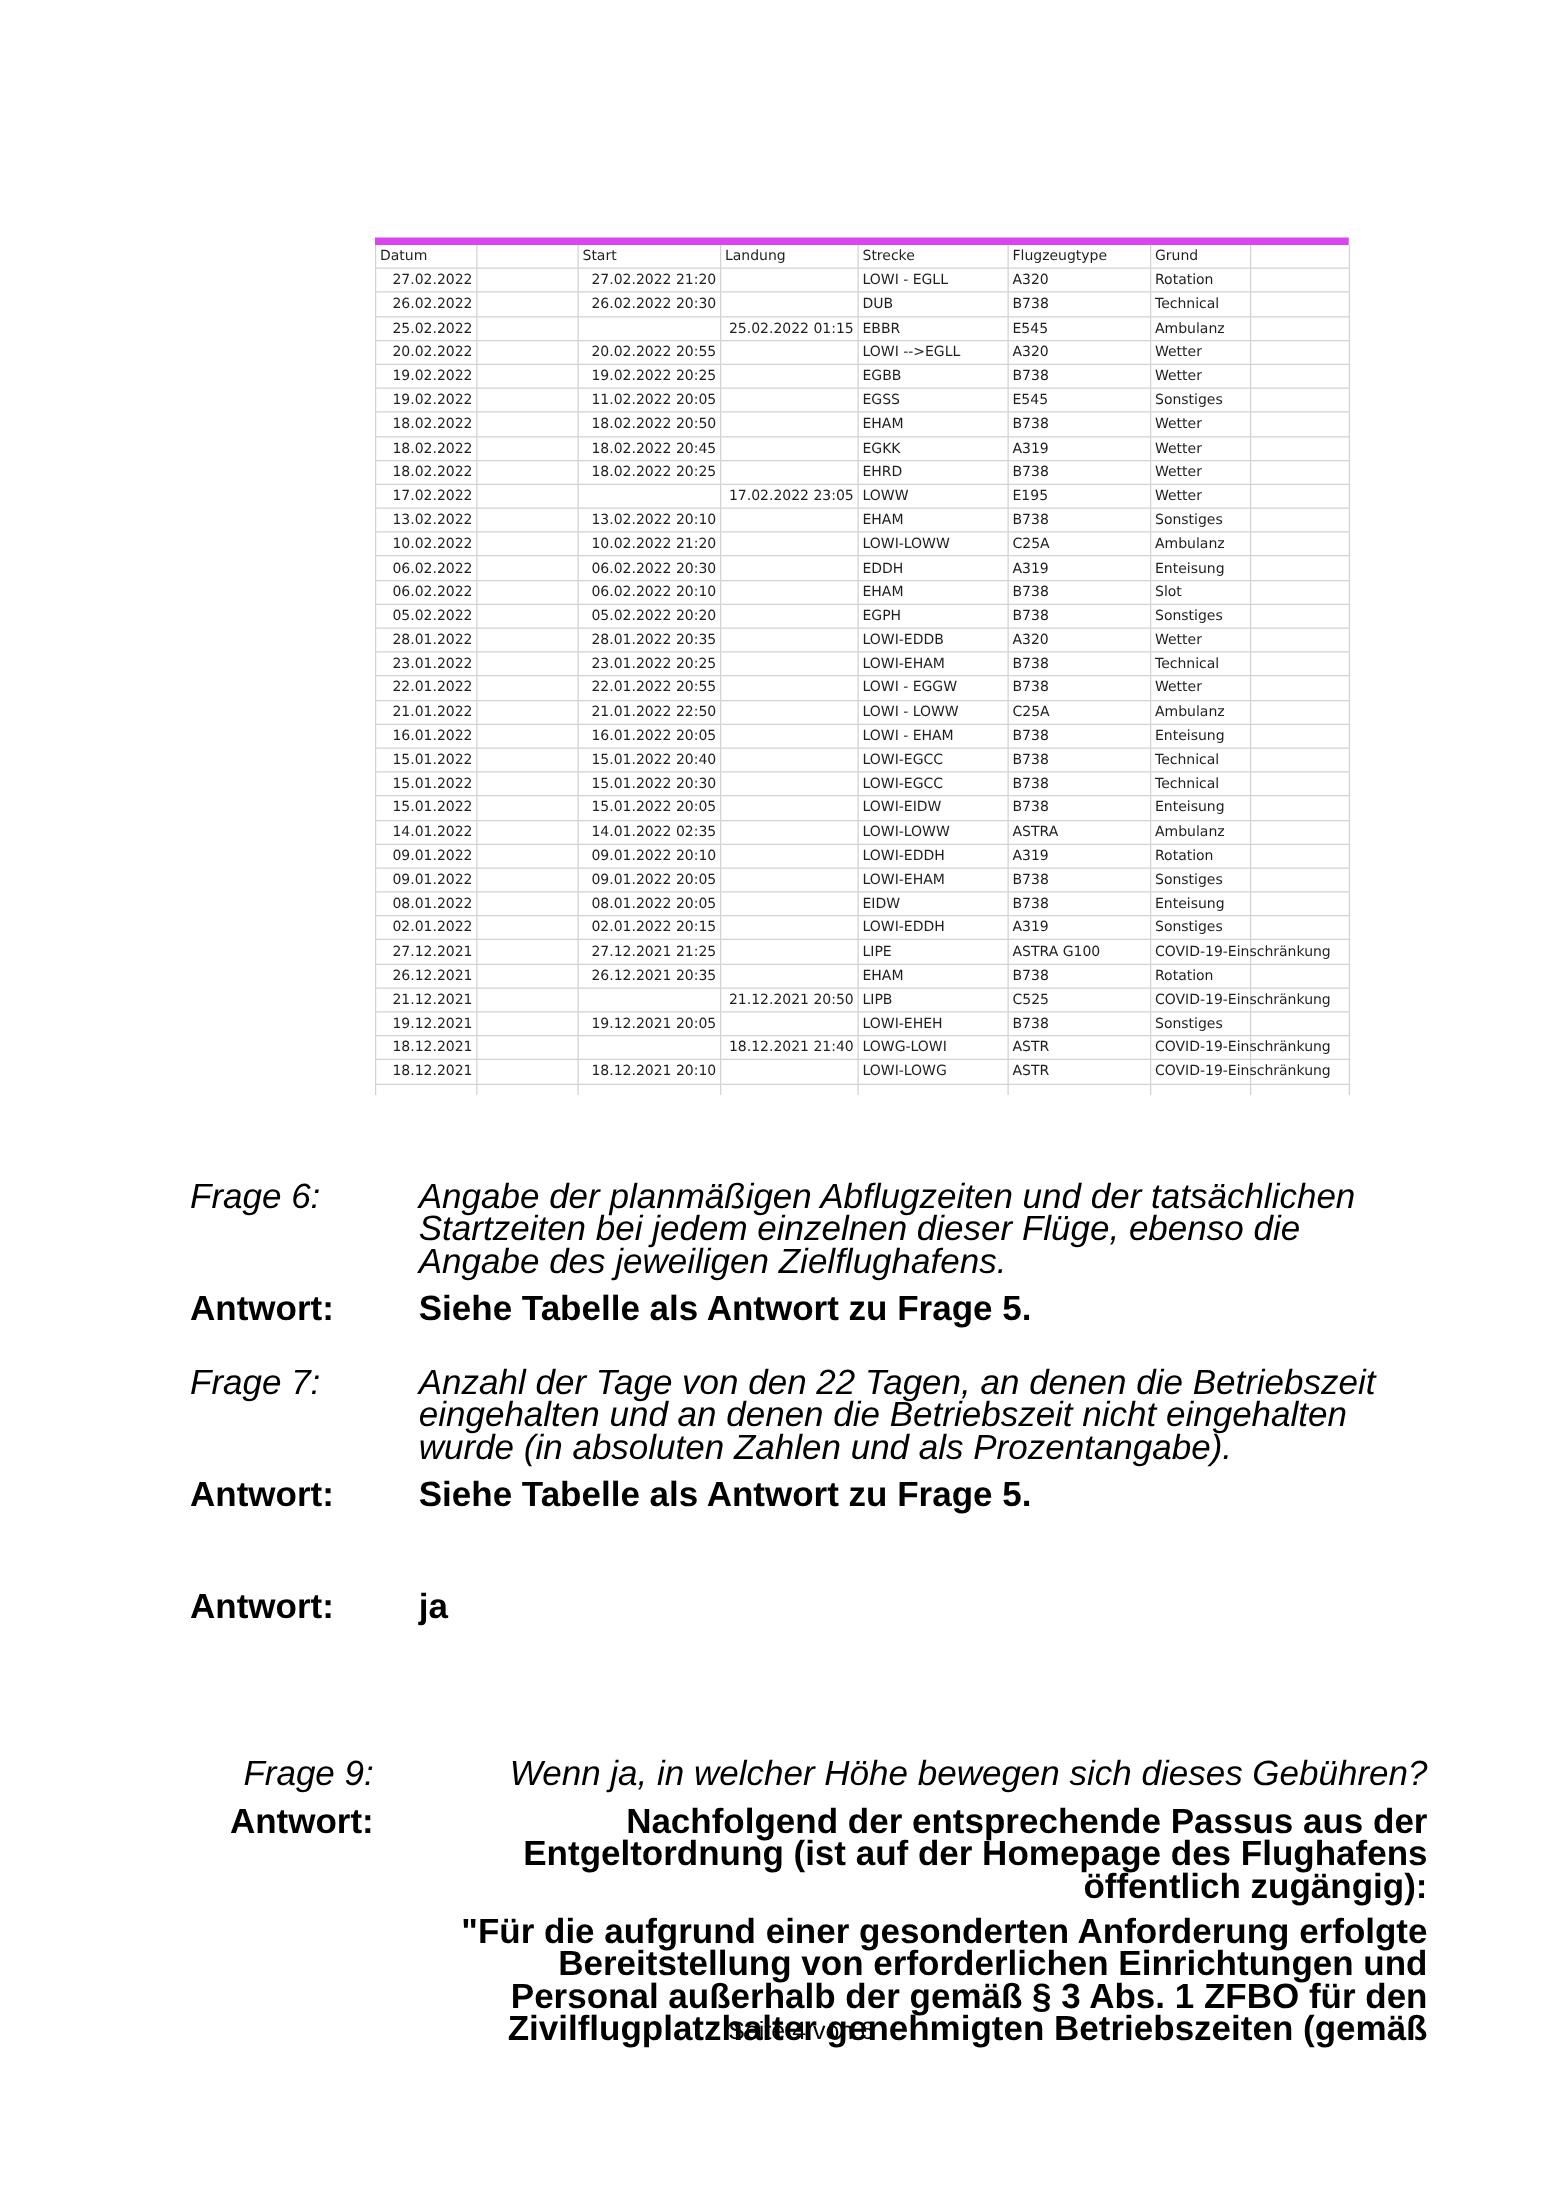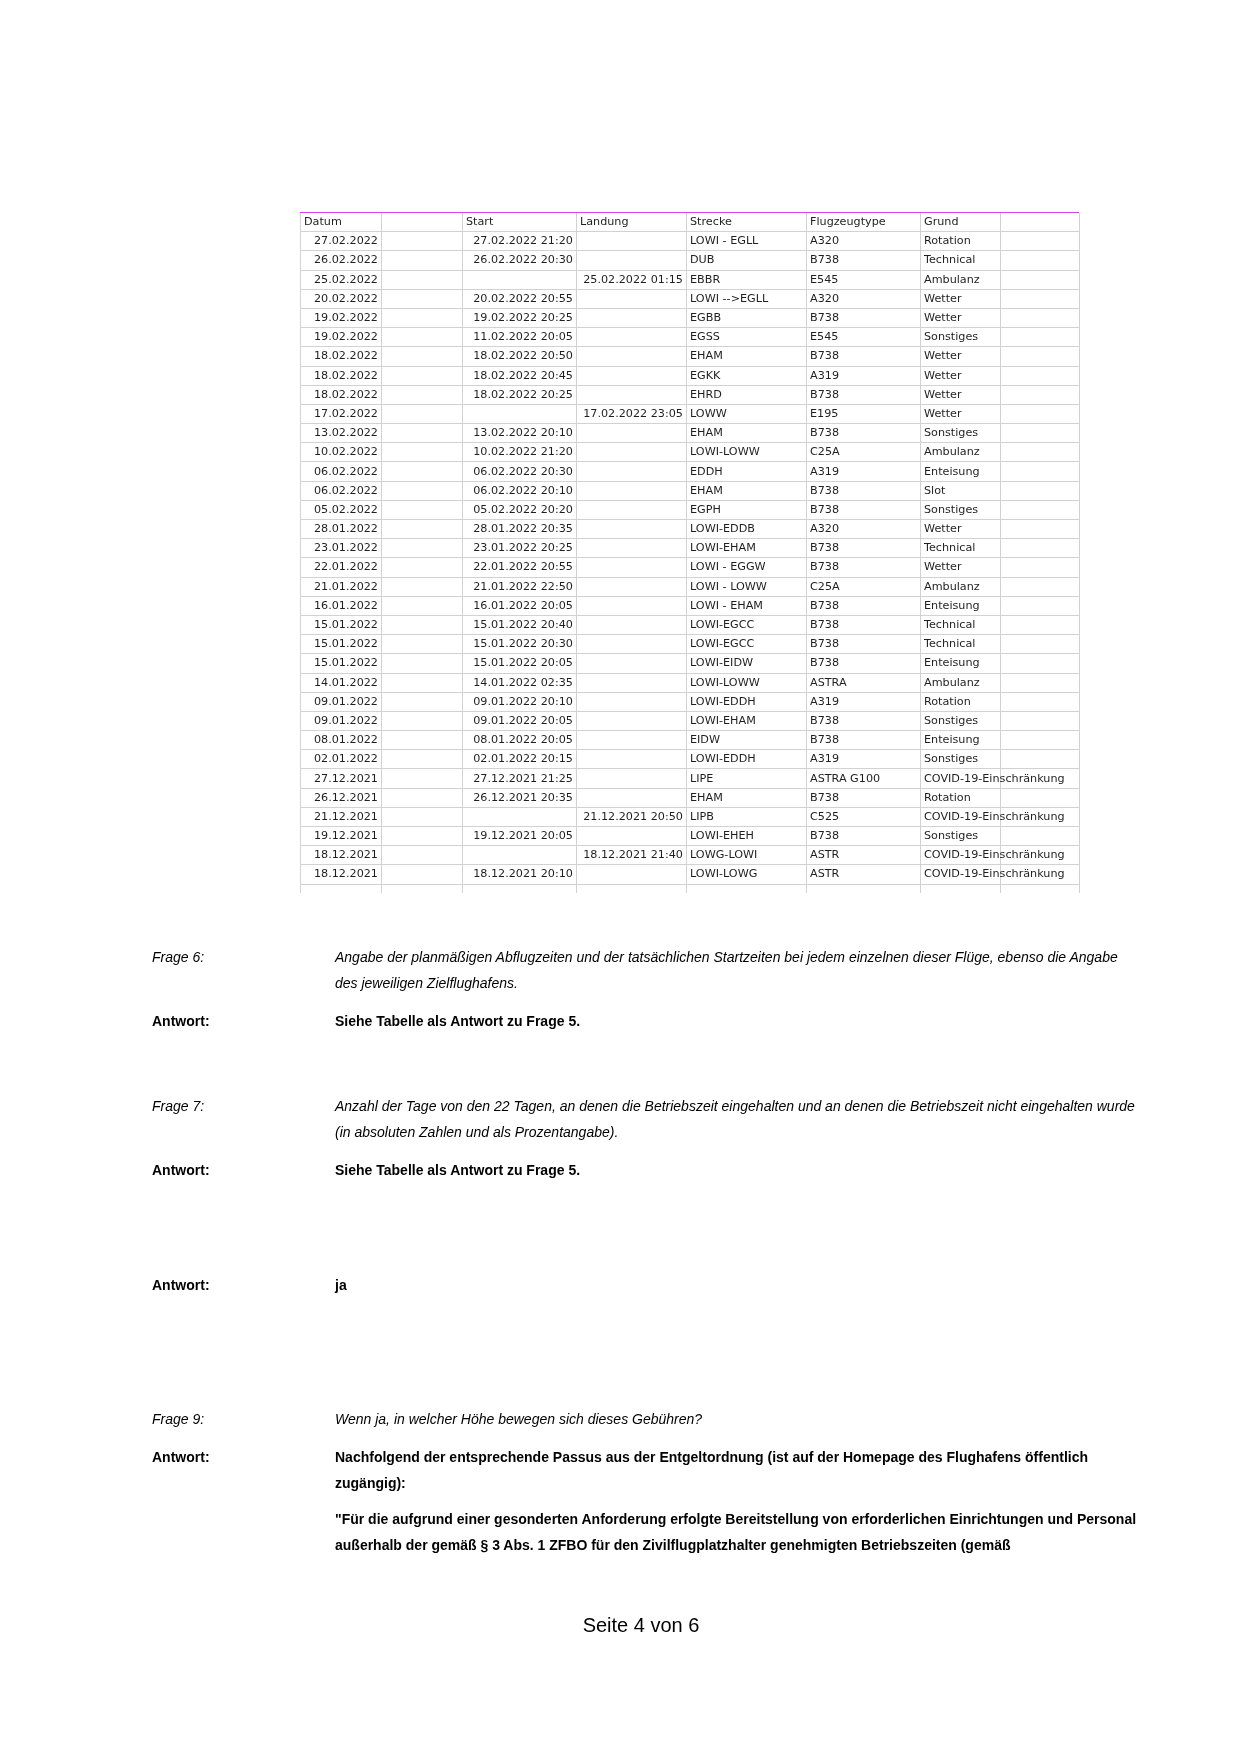--- a/index.html
+++ b/index.html
@@ -1,31 +1,31 @@
 <!DOCTYPE html>
 <html><head>
   <meta charset="utf-8">
   <style>
     html, body { margin: 0; padding: 0; background: #ffffff; }
     body { width: 1241px; height: 1755px; position: relative; overflow: hidden; font-family: "Liberation Sans", sans-serif; color: #000; }
     .page { position: absolute; left: 0; top: 0; width: 1241px; height: 1755px; background: #fff; }
 
     
-    .sheet { position: absolute; left: 300px; top: 212px; width: 779px; border-top: 1px solid #d946ef; }
+    .sheet { position: absolute; left: 300px; top: 190px; width: 779px; border-top: 6px solid #d946ef; }
     .sheet table { border-collapse: collapse; table-layout: fixed; width: 779px; font-family: "DejaVu Sans", sans-serif; font-size: 11.2px; color: #1f1f1f; }
     .sheet td { height: 18.2px; padding: 0 3px; border-right: 1px solid #d2d2d2; border-bottom: 1px solid #d2d2d2; white-space: nowrap; overflow: hidden; line-height: 18px; }
     .sheet td:first-child { border-left: 1px solid #d2d2d2; }
     .sheet tr.hdr td { text-align: left; }
     .sheet td.r { text-align: right; }
     .sheet td.l { text-align: left; }
     .sheet tr.tail td { height: 8px; border-bottom: none; }
     .sheet td.grund { overflow: visible; }
 
     
-    .qa { position: absolute; left: 152px; width: 990px; font-size: 14px; line-height: 26px; }
+    .qa { position: absolute; left: 152px; width: 990px; font-size: 28px; line-height: 26px; }
     .qa .row { display: flex; }
     .qa .lbl { width: 147px; flex: 0 0 147px; }
     .qa .txt { flex: 1; margin-left: 36px; }
     .q { font-style: italic; }
     .a { font-weight: bold; }
     .footer { position: absolute; top: 1614px; left: 0; width: 1282px; text-align: center; font-size: 20px; }
   </style>
 </head>
 <body>
 
@@ -432,21 +432,21 @@
     </div>
   </div>
 
   <div class="qa" style="top:1260px;">
     <div class="row a" style="margin-top:12px;">
       <div class="lbl">Antwort:</div>
       <div class="txt">ja</div>
     </div>
   </div>
 
-  <div class="qa" style="top:1406px;">
+  <div class="qa" style="top:1406px;text-align:right;">
     <div class="row q">
       <div class="lbl">Frage 9:</div>
       <div class="txt">Wenn ja, in welcher Höhe bewegen sich dieses Gebühren?</div>
     </div>
     <div class="row a" style="margin-top:12px;">
       <div class="lbl">Antwort:</div>
       <div class="txt">Nachfolgend der entsprechende Passus aus der Entgeltordnung (ist auf der Homepage des Flughafens öffentlich zugängig):</div>
     </div>
     <div class="row a" style="margin-top:10px;">
       <div class="lbl"></div>

